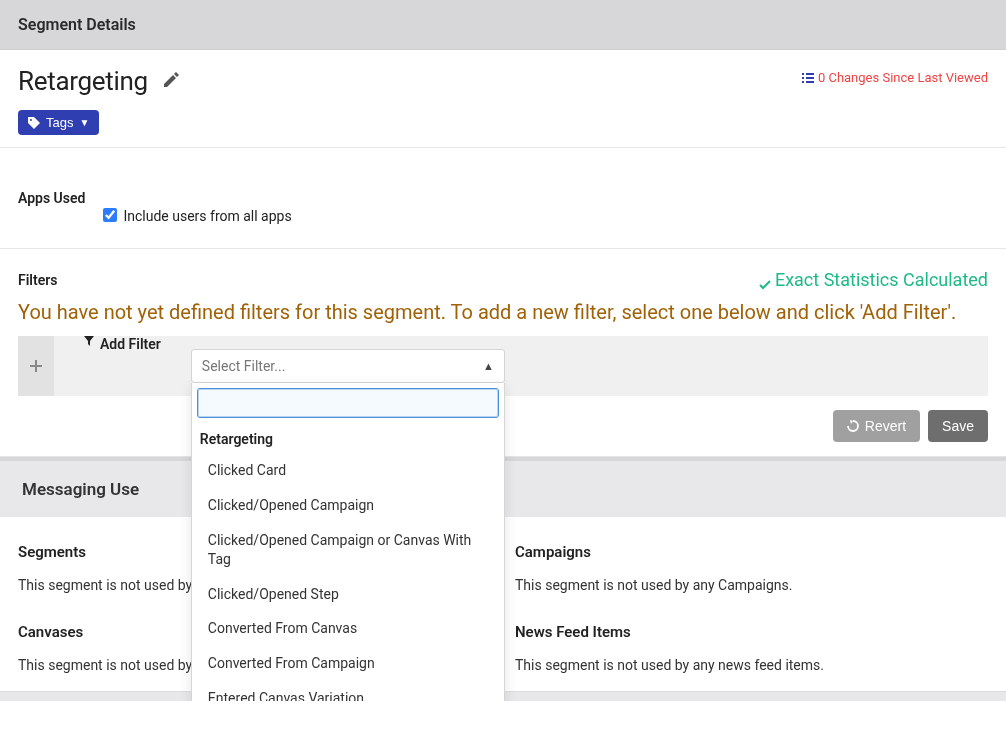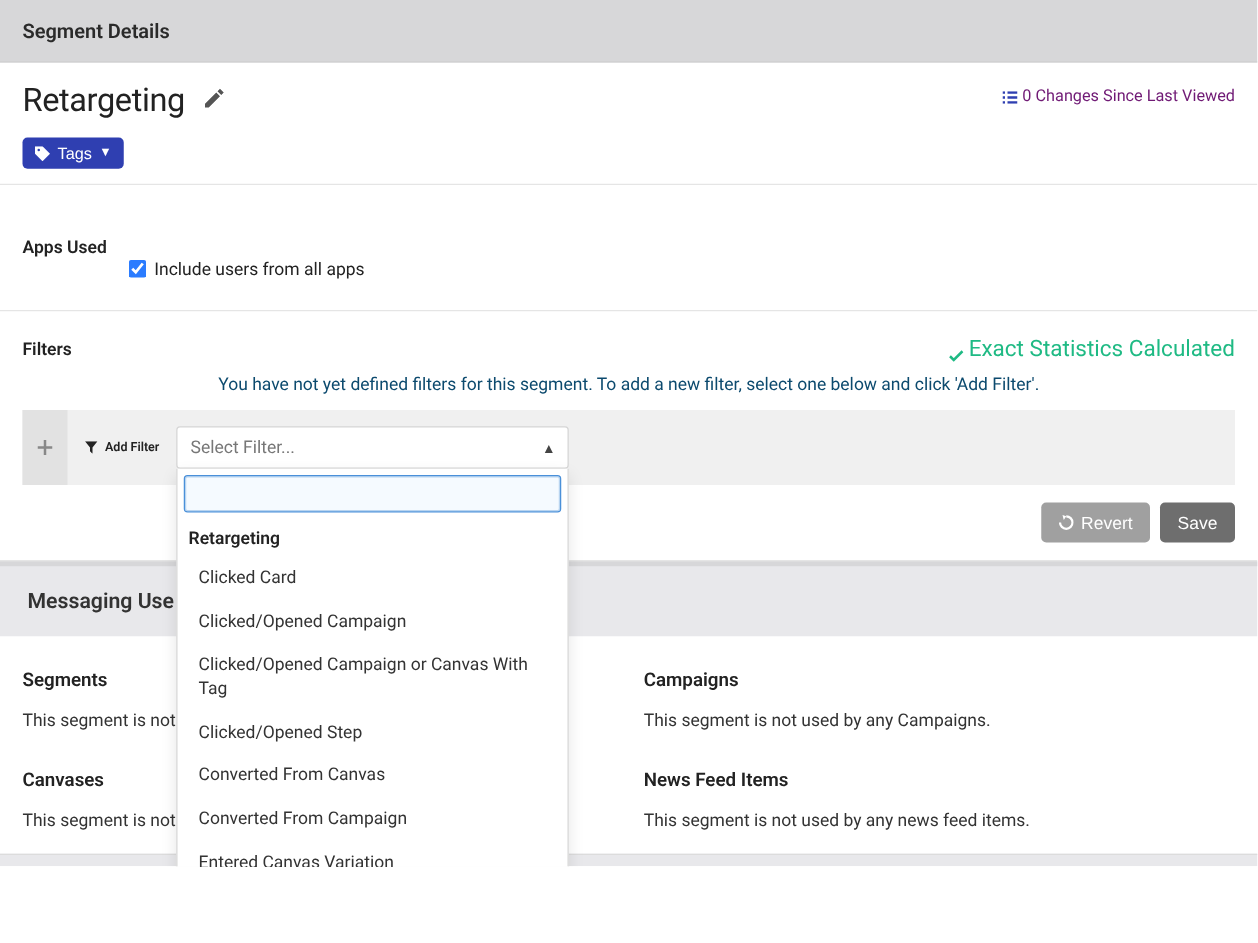--- a/index.html
+++ b/index.html
@@ -100,21 +100,21 @@
     background: #2f3fb1;
     color: #fff;
     border-radius: 4px;
     padding: 5px 10px;
     font-size: 13px;
     cursor: pointer;
     border: none;
   }
   .tags-btn .caret { font-size: 10px; }
   .changes-link {
-    color: #701a75;
+    color: #ef4444;
     font-size: 13px;
     display: flex;
     align-items: center;
     gap: 4px;
     cursor: pointer;
     margin-top: 4px;
   }
   .divider {
     border-bottom: 1px solid #e5e5e5;
   }
@@ -149,47 +149,46 @@
     font-size: 14px;
   }
   .stats-calc {
     color: #1fba84;
     font-size: 18px;
     display: flex;
     align-items: flex-end;
     gap: 4px;
   }
   .filters-desc {
-    font-size: 14px;
-    color: #0c4a6e;
+    font-size: 20px;
+    color: #a16207;
     margin-bottom: 12px;
-    text-align: center;
   }
   .add-filter-bar {
     background: #f0f0f0;
     display: flex;
     align-items: stretch;
     height: 60px;
   }
   .plus-box {
     width: 36px;
     background: #e2e2e2;
     display: flex;
     align-items: center;
     justify-content: center;
     color: #888;
     cursor: pointer;
   }
   .add-filter-label {
     display: flex;
-    align-items: center;
+    align-items: flex-start;
     gap: 6px;
-    padding: 0 14px;
-    font-weight: 600;
-    font-size: 10px;
+    padding: 0 30px;
+    font-weight: 600;
+    font-size: 14px;
   }
   .select-filter {
     align-self: center;
     margin-left: 0;
     width: 314px;
     position: relative;
   }
   .select-box {
     height: 34px;
     background: #fff;

